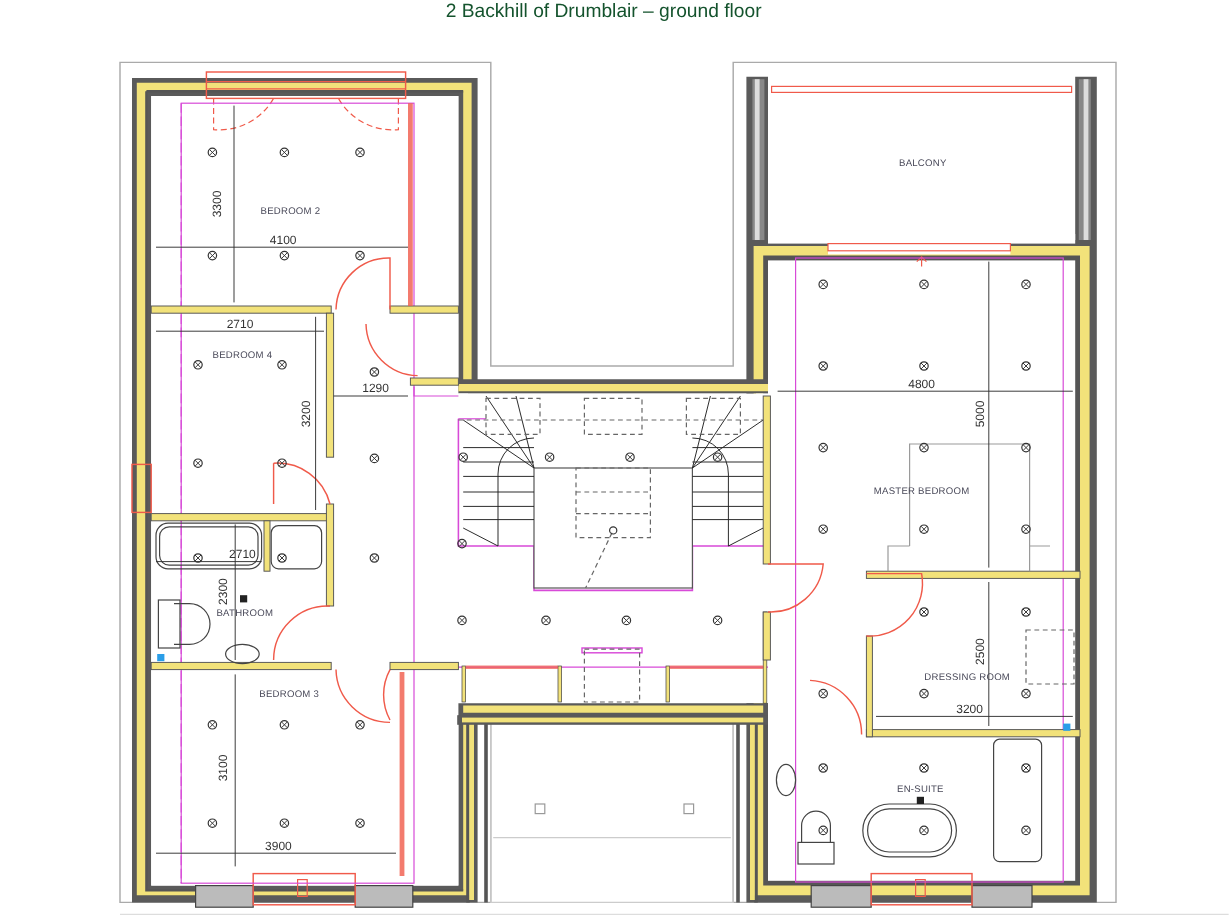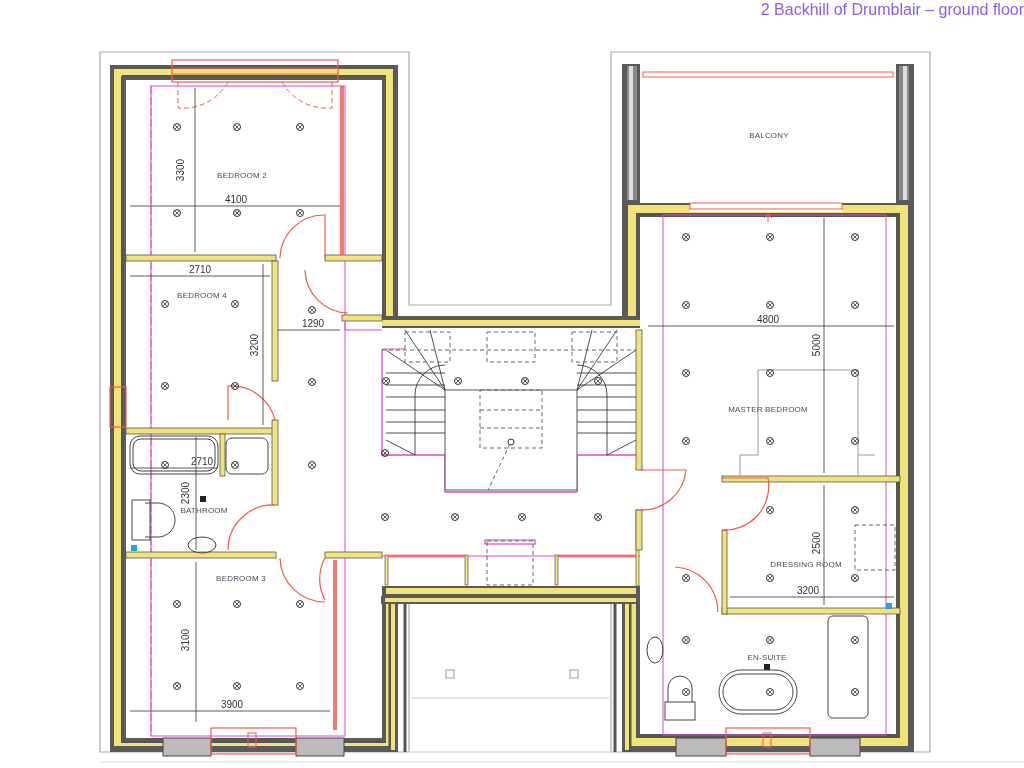--- a/index.html
+++ b/index.html
@@ -1,17 +1,17 @@
 <!DOCTYPE html>
 <html><head>
 <meta charset="utf-8">
 <style>
   html,body{margin:0;padding:0;background:#ffffff;}
   body{width:1024px;height:768px;position:relative;overflow:hidden;font-family:"Liberation Sans",sans-serif;}
-  .title{position:absolute;left:0;top:0;width:1024px;text-align:right;font-size:16px;color:#8b5cf6;line-height:20px;padding-left:0px;}
+  .title{position:absolute;left:0;top:0;width:1024px;text-align:center;font-size:16px;color:#14532d;line-height:20px;padding-left:0px;}
   .title span{display:inline-block;margin-left:-18px;}
   svg{position:absolute;left:0;top:0;}
   .lbl{font-family:"Liberation Sans",sans-serif;font-size:8px;fill:#4a4a5a;letter-spacing:0.2px;}
   .dim{font-family:"Liberation Sans",sans-serif;font-size:10px;fill:#333;}
   .wall-outer{fill:#5a5a5a;}
   .red{stroke:#f05a4a;fill:none;}
   .mag{stroke:#d84ad8;fill:none;}
   .thin{stroke:#222;fill:none;stroke-width:0.8;}
   .grey{stroke:#9a9a9a;fill:none;stroke-width:1;}
   .dash{stroke:#666;fill:none;stroke-width:1;stroke-dasharray:4 3;}

